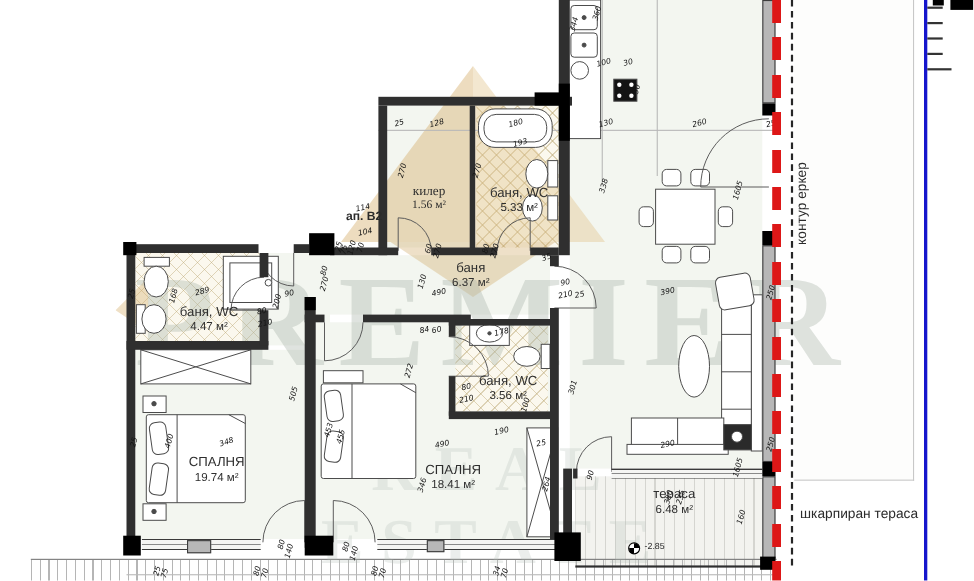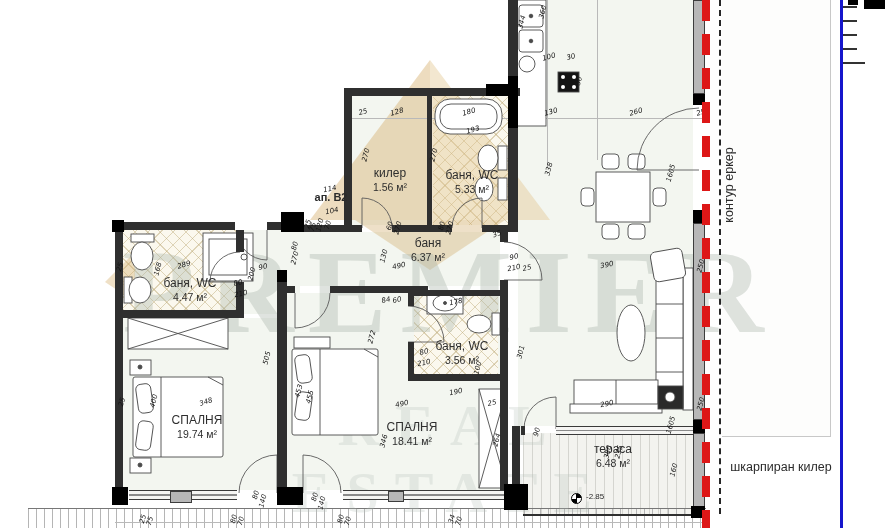--- a/index.html
+++ b/index.html
@@ -290,21 +290,21 @@
   <div class="dashline"></div>
   <div class="blueline"></div>
   <div class="tick" style="left:843px;top:6px;width:14px;height:2px;"></div>
   <div class="tick" style="left:843px;top:20px;width:14px;height:2px;"></div>
   <div class="tick" style="left:843px;top:34px;width:14px;height:2px;"></div>
   <div class="tick" style="left:843px;top:48px;width:14px;height:2px;"></div>
   <div class="tick" style="left:843px;top:62px;width:22px;height:2px;"></div>
   <div class="blk" style="left:848px;top:0;width:10px;height:5px;"></div>
   <div class="blk" style="left:864px;top:0;width:21px;height:9px;"></div>
 
-  <div class="room-label" style="left:390px;top:166px;">
+  <div class="room-label" style="left:390px;top:166px;font-family:Liberation Serif, serif;">
     <div>килер</div>
       <div class="area">1.56 м²</div>
   </div>
   <div class="room-label" style="left:472px;top:168px;">
     <div>баня, WC</div>
       <div class="area">5.33 м²</div>
   </div>
   <div class="room-label" style="left:428px;top:236px;">
     <div>баня</div>
       <div class="area">6.37 м²</div>
@@ -325,21 +325,21 @@
     <div>СПАЛНЯ</div>
       <div class="area">18.41 м²</div>
   </div>
   <div class="room-label" style="left:613px;top:442px;">
     <div>тераса</div>
       <div class="area">6.48 м²</div>
   </div>
 
   <div class="annot" style="left:331px;top:197px;transform:translate(-50%,-50%);font-weight:bold;font-size:11px;">ап. В2</div>
   <div class="annot" style="left:729px;top:185px;transform:translate(-50%,-50%) rotate(-90deg);font-size:12.5px;">контур еркер</div>
-  <div class="annot" style="left:781px;top:467px;transform:translate(-50%,-50%);font-size:12.5px;">шкарпиран килер</div>
+  <div class="annot" style="left:781px;top:467px;transform:translate(-50%,-50%);font-size:12.5px;">шкарпиран тераса</div>
   <div class="elev-marker" style="left:571px;top:493px;"></div>
   <div class="annot" style="left:586px;top:492px;font-size:8px;">-2.85</div>
 
   <div>
       <span class="dim" style="left: 363px; top: 112px; transform: translate(-50%, -50%) rotate(-15deg);">25</span>
       <span class="dim" style="left: 397px; top: 112px; transform: translate(-50%, -50%) rotate(-15deg);">128</span>
       <span class="dim" style="left: 469px; top: 112px; transform: translate(-50%, -50%) rotate(-15deg);">180</span>
       <span class="dim" style="left: 473px; top: 130px; transform: translate(-50%, -50%) rotate(-15deg);">193</span>
       <span class="dim" style="left: 551px; top: 112px; transform: translate(-50%, -50%) rotate(-15deg);">130</span>
       <span class="dim" style="left: 636px; top: 112px; transform: translate(-50%, -50%) rotate(-15deg);">260</span>

